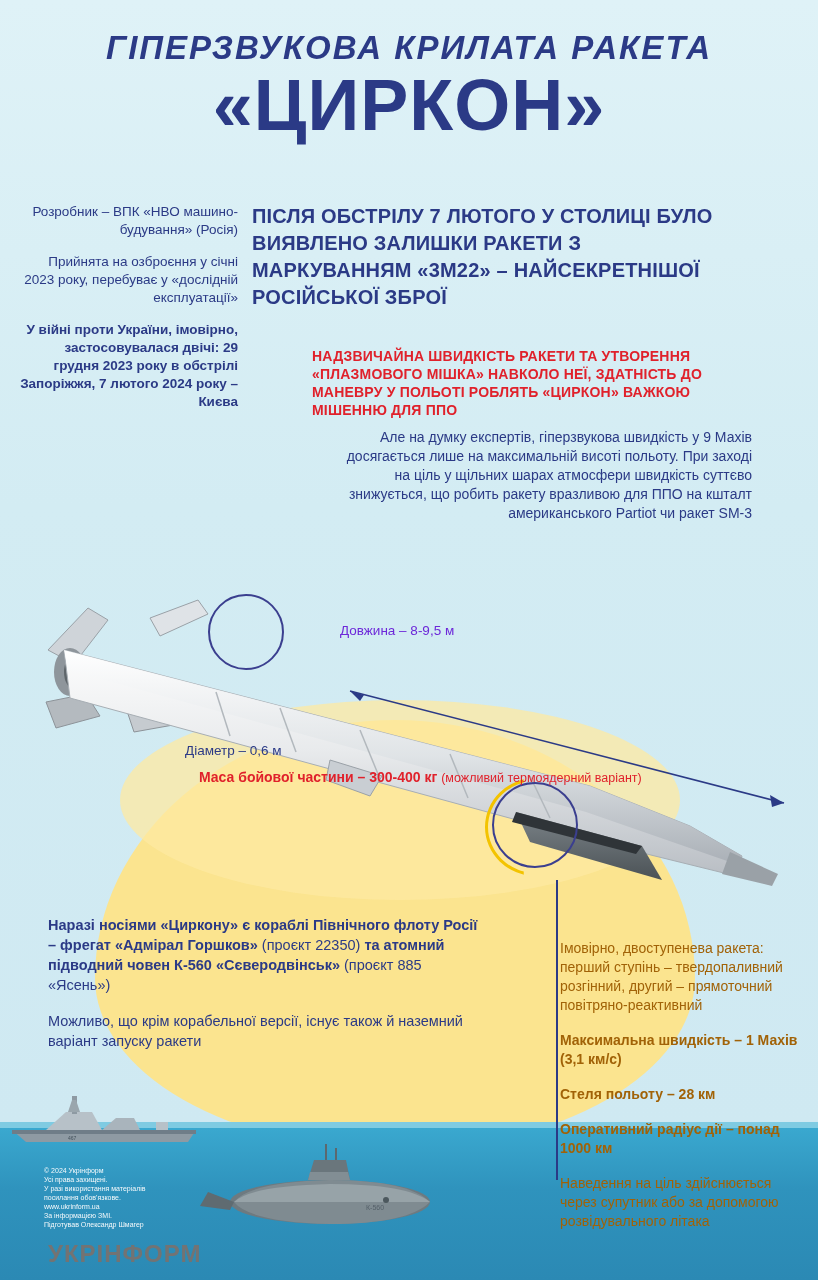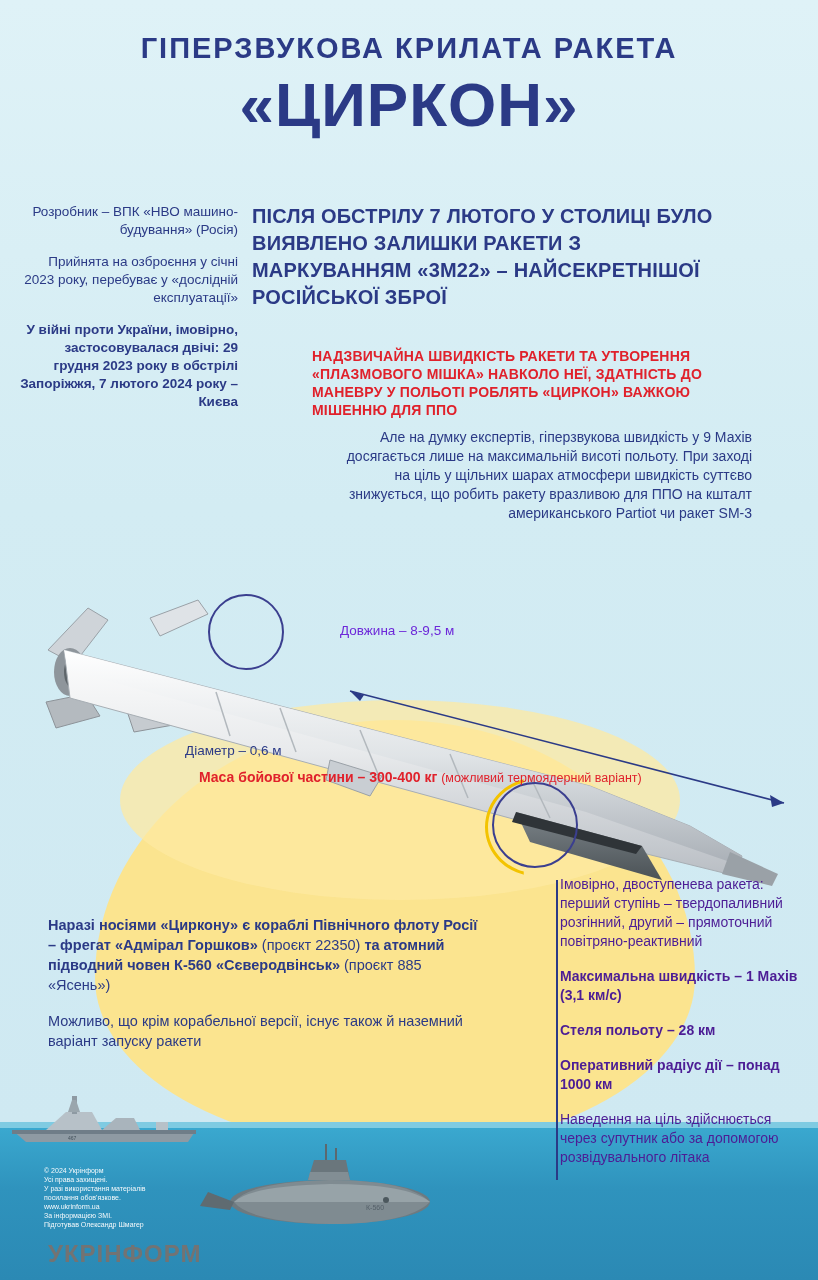--- a/index.html
+++ b/index.html
@@ -57,26 +57,27 @@
   .headline {
     position: absolute;
     left: 0; top: 28px;
     width: 818px;
     text-align: center;
     color: #2b3a86;
     font-weight: bold;
     letter-spacing: 1px;
   }
   .headline .l1 {
-    font-size: 29px;
+    font-size: 33px;
     line-height: 40px;
     letter-spacing: 2px;
+    font-style: italic;
   }
   .headline .l2 {
-    font-size: 62px;
+    font-size: 72px;
     line-height: 66px;
     letter-spacing: 1px;
     margin-top: 4px;
   }
 
   
   .left-col {
     position: absolute;
     left: 18px; top: 203px;
     width: 220px;
@@ -193,23 +194,23 @@
     color: #2b3a86;
     font-size: 14.5px;
     line-height: 20px;
   }
   .bl-text .bold { font-weight: bold; }
   .bl-text p { margin: 0 0 16px 0; }
 
   
   .br-col {
     position: absolute;
-    left: 560px; top: 875px;
+    left: 560px; top: 939px;
     width: 240px;
-    color: #4c1d95;
+    color: #a16207;
     font-size: 14px;
     line-height: 19px;
   }
   .br-col p { margin: 0 0 16px 0; }
   .br-col .bold { font-weight: bold; }
   .br-line {
     position: absolute;
     left: 556px; top: 880px;
     width: 2px; height: 300px;
     background: #2b3a86;

